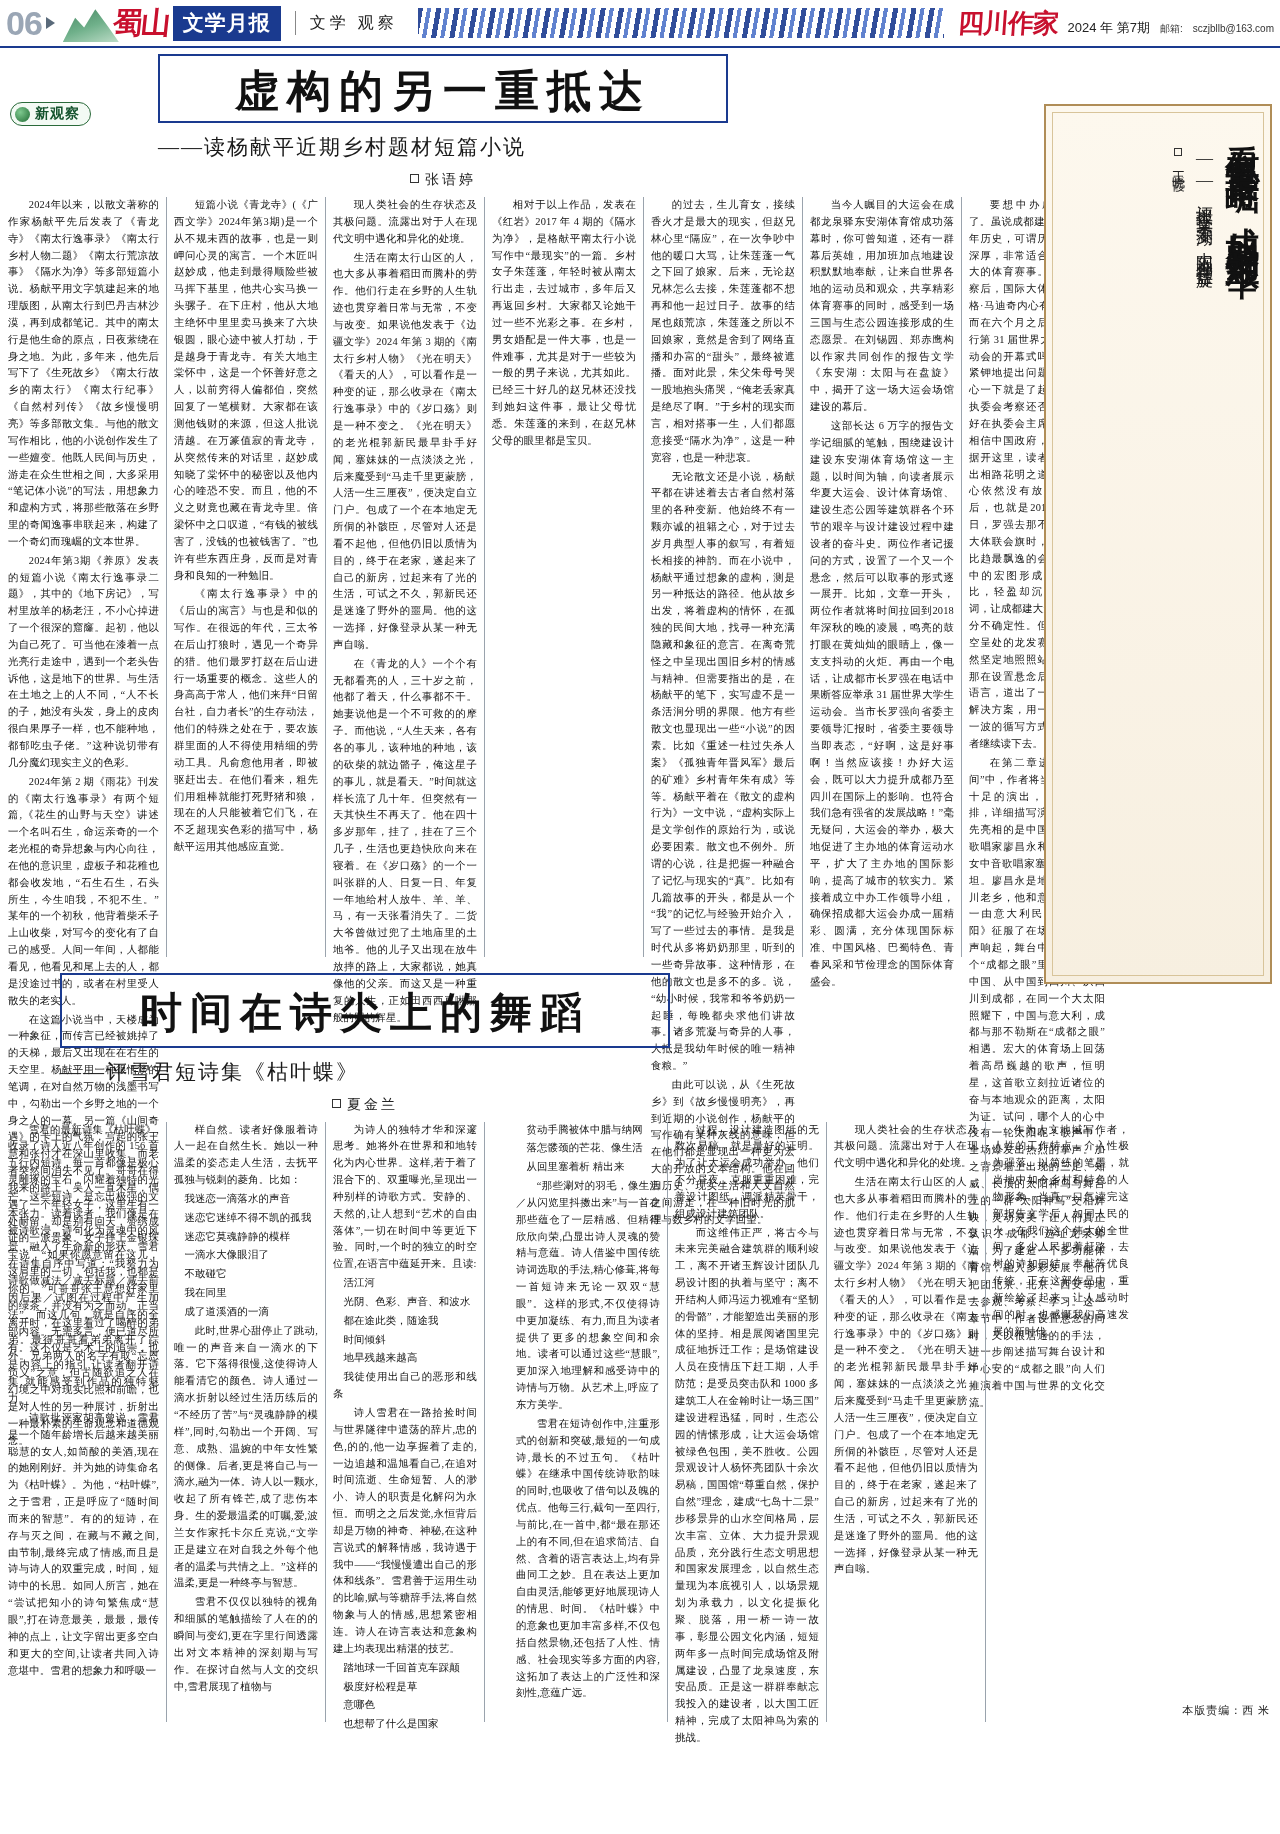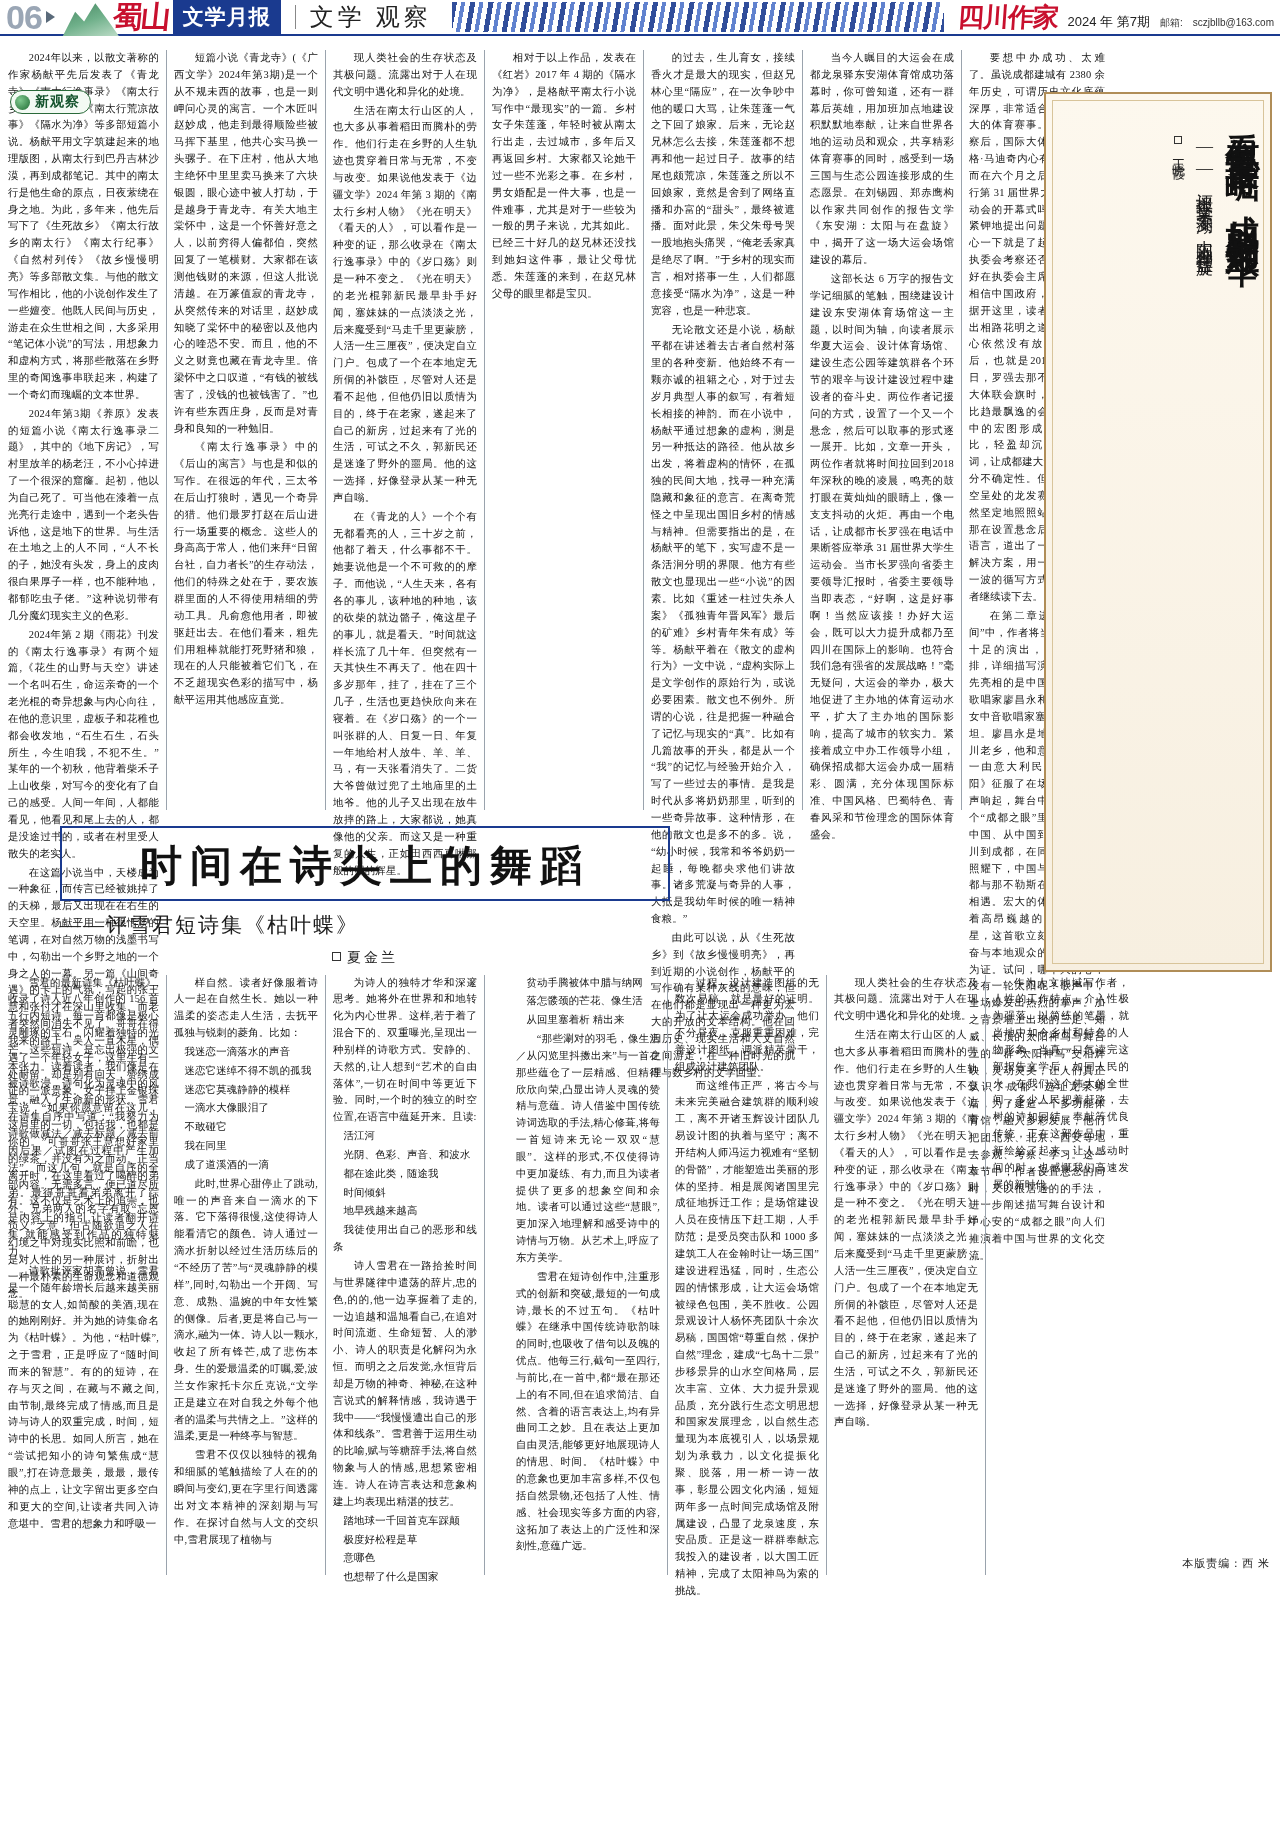--- a/index.html
+++ b/index.html
@@ -11,21 +11,21 @@
     width: 1280px; height: 1834px;
     font-family: "Liberation Serif", "DejaVu Serif", serif;
     color: #1a1a1a;
     position: relative;
     overflow: hidden;
   }
 
   
   .masthead {
     position: relative;
-    height: 36px;
+    height: 48px;
     display: flex;
     align-items: center;
     padding: 4px 6px;
     border-bottom: 2px solid #1a3a8f;
     justify-content: center;
   }
   .page-num {
     font-family: "Liberation Sans", sans-serif;
     font-size: 34px;
     color: #9aa6b5;
@@ -66,21 +66,21 @@
     padding: 3px 10px 4px 10px;
     margin-left: 4px;
     letter-spacing: 1px;
   }
   .mast-sep {
     width: 1px; height: 24px;
     background: #888;
     margin: 0 14px;
   }
   .mast-section {
-    font-size: 24px;
+    font-size: 16px;
     letter-spacing: 4px;
     color: #222;
   }
   .mast-stripe {
     flex: 1;
     height: 30px;
     margin-left: 20px;
     background: repeating-linear-gradient(100deg,
       #1a3a8f 0px, #1a3a8f 5px,
       #ffffff 5px, #ffffff 9px,
@@ -319,20 +319,29 @@
   </div>
 
   <div style="width:1030px;">
     <div style="position:absolute; left:10px; top:54px;">
       <span class="badge">
         <span class="badge-dot"></span>
         <span class="badge-text">新观察</span>
       </span>
     </div>
 
+    <div style="margin-left:150px; width:570px;">
+      <div class="headline-frame">
+        <div class="headline">虚构的另一重抵达</div>
+      </div>
+      <div class="subhead">——读杨献平近期乡村题材短篇小说</div>
+      <div class="byline">
+        <span class="sq"></span><span>张语婷</span>
+      </div>
+    </div>
   </div>
 
   <div class="layout" style="margin-top:8px; height:760px;">
     <div class="col-text" style="width:158px; padding-right:7px;">
       <p>2024年以来，以散文著称的作家杨献平先后发表了《青龙寺》《南太行逸事录》《南太行乡村人物二题》《南太行荒凉故事》《隔水为净》等多部短篇小说。杨献平用文字筑建起来的地理版图，从南太行到巴丹吉林沙漠，再到成都笔记。其中的南太行是他生命的原点，日夜萦绕在身之地。为此，多年来，他先后写下了《生死故乡》《南太行故乡的南太行》《南太行纪事》《自然村列传》《故乡慢慢明亮》等多部散文集。与他的散文写作相比，他的小说创作发生了一些嬗变。他既人民间与历史，游走在众生世相之间，大多采用“笔记体小说”的写法，用想象力和虚构方式，将那些散落在乡野里的奇闻逸事串联起来，构建了一个奇幻而瑰崛的文本世界。</p>
       <p>2024年第3期《养原》发表的短篇小说《南太行逸事录二题》，其中的《地下房记》，写村里放羊的杨老汪，不小心掉进了一个很深的窟窿。起初，他以为自己死了。可当他在漆着一点光亮行走途中，遇到一个老头告诉他，这是地下的世界。与生活在土地之上的人不同，“人不长的子，她没有头发，身上的皮肉很白果厚子一样，也不能种地，都郁吃虫子佬。”这种说切带有几分魔幻现实主义的色彩。</p>
       <p>2024年第 2 期《雨花》刊发的《南太行逸事录》有两个短篇,《花生的山野与天空》讲述一个名叫石生，命运亲奇的一个老光棍的奇异想象与内心向往，在他的意识里，虚板子和花稚也都会收发地，“石生石生，石头所生，今生咱我，不犯不生。”某年的一个初秋，他背着柴禾子上山收柴，对写今的变化有了自己的感受。人间一年间，人都能看见，他看见和尾上去的人，都是没途过书的，或者在村里受人散失的老实人。</p>
       <p>在这篇小说当中，天楼成为一种象征，而传言已经被姚掉了的天梯，最后又出现在在右生的天空里。杨献平用一种很恬淡的笔调，在对自然万物的浅墨书写中，勾勒出一个乡野之地的一个身之人的一幕。另一篇《山间奇遇》的卡上的气氛，写起的张王慧和张付才在深山里收集。而老者突然间消失不见了。哥哥在得我来的路上，吴人一直木星，偶遇了一个年轻女子，这里生有一处耐留，却是别有回天，赞绣成证的一派景象。女子摔上金银珠宝说，“如果你愿意留在这儿，这肩里的一切，包括我，也都是你的。”可哥哥张王慧想好家里的绿茶，并没有为之而动。正当离开时，在这里看过了喝醉的弟弟。最得哥哥看弟弟离开了踪外。兄弟两人的名字有取“忘恩负义”之意，但古随欲追之人在幻境之中对现实比照和前瞻，也是对人性的另一种展讨，折射出一种最朴素的生命观念和道德观念。</p>
     </div>
     <div class="rule-v"></div>

